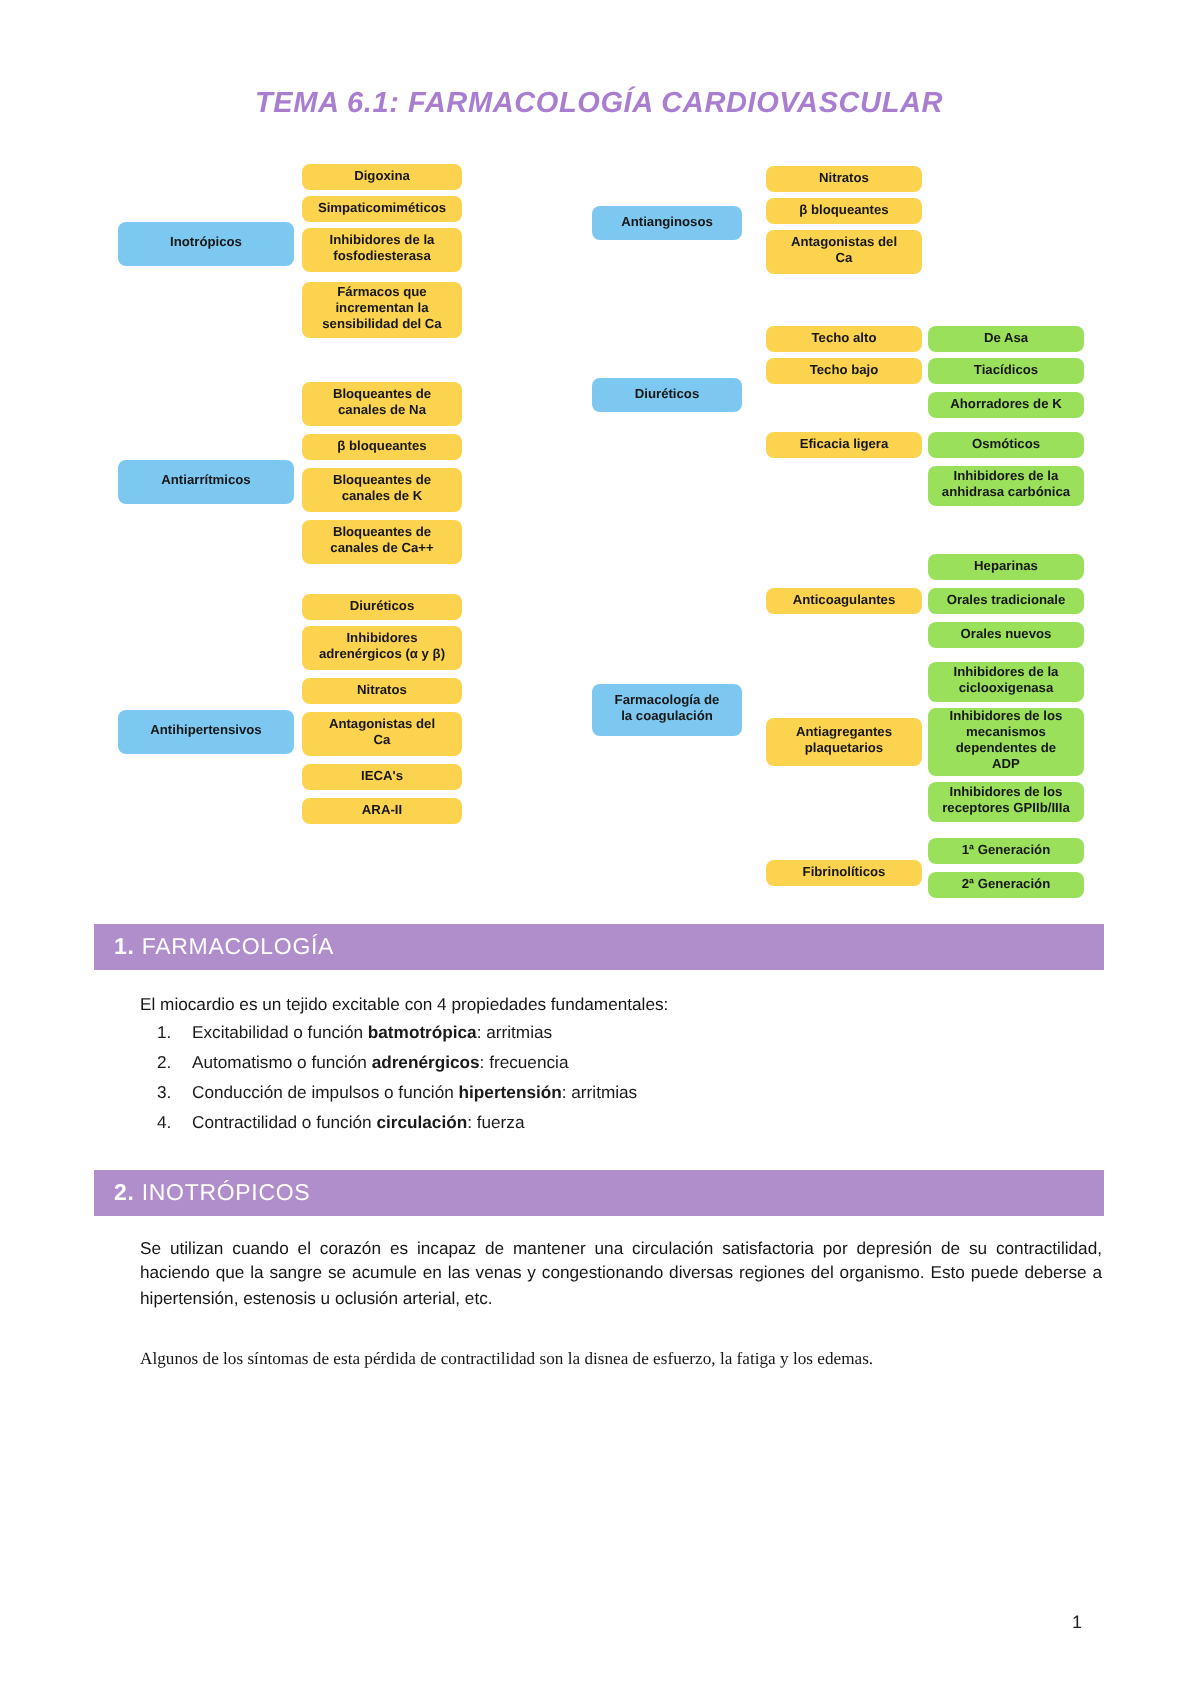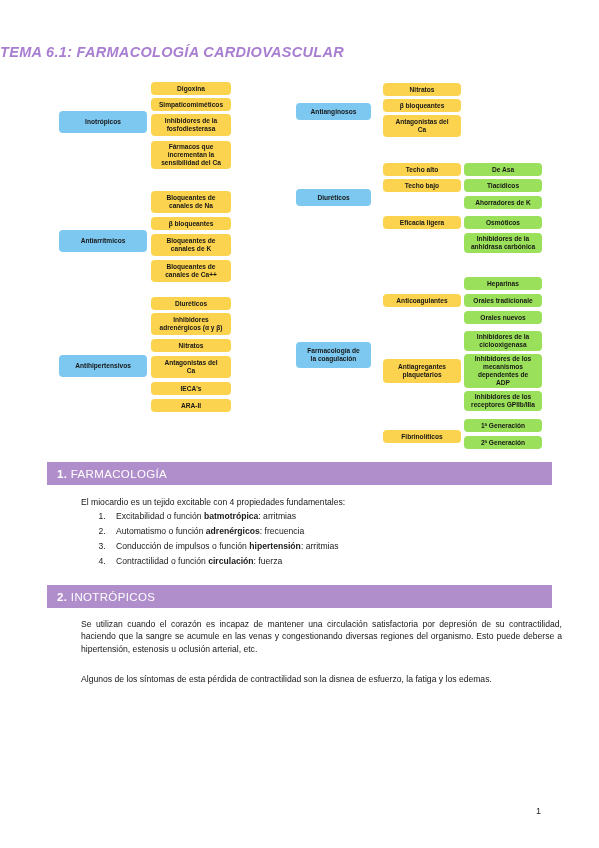--- a/index.html
+++ b/index.html
@@ -15,21 +15,21 @@
     color: #1a1a1a;
     overflow: hidden;
   }
 
   
   #doc-title {
     position: absolute;
     left: 0;
     top: 44px;
     width: 599px;
-    text-align: left;
+    text-align: center;
     font-size: 14.5px;
     font-weight: bold;
     font-style: italic;
     letter-spacing: 0.3px;
     color: #a97ed1;
   }
 
   
   #diagram {
     position: absolute;
@@ -71,32 +71,32 @@
     padding-left: 10px;
     color: #ffffff;
     font-size: 11.5px;
     letter-spacing: 0.35px;
   }
   .section-bar b { font-weight: bold; }
 
   
   .body-text {
     position: absolute;
-    left: 59px;
+    left: 48px;
     width: 481px;
     font-size: 8.6px;
     line-height: 1.45;
     color: #161616;
     padding-left: 22px;
   }
   .body-text.justify { text-align: justify; }
 
   ol.props {
     position: absolute;
-    left: 73px;
+    left: 53px;
     width: 481px;
     margin: 0;
     padding: 0 0 0 35px;
     font-size: 8.6px;
     line-height: 1.0;
   }
   ol.props li {
     margin: 0 0 6.5px 0;
     padding-left: 8px;
   }
@@ -188,15 +188,15 @@
     <li><span class="txt">Automatismo o función <b>adrenérgicos</b>: frecuencia</span></li>
     <li><span class="txt">Conducción de impulsos o función <b>hipertensión</b>: arritmias</span></li>
     <li><span class="txt">Contractilidad o función <b>circulación</b>: fuerza</span></li>
   </ol>
 
 <div class="section-bar" style="top:585px;">
   <b>2.</b>&nbsp;<span>INOTRÓPICOS</span>
 </div>
 
 <div class="body-text justify" style="top:618px;">Se utilizan cuando el corazón es incapaz de mantener una circulación satisfactoria por depresión de su contractilidad, haciendo que la sangre se acumule en las venas y congestionando diversas regiones del organismo. Esto puede deberse a hipertensión, estenosis u oclusión arterial, etc.</div>
-<div class="body-text justify" style="top:673px;">Algunos de los síntomas de esta pérdida de contractilidad son la disnea de esfuerzo, la fatiga y los edemas.</div>
+<div class="body-text justify" style="top:673px;font-family:Liberation Serif, serif;">Algunos de los síntomas de esta pérdida de contractilidad son la disnea de esfuerzo, la fatiga y los edemas.</div>
 
 <div id="page-number">1</div>
 
 </body></html>

